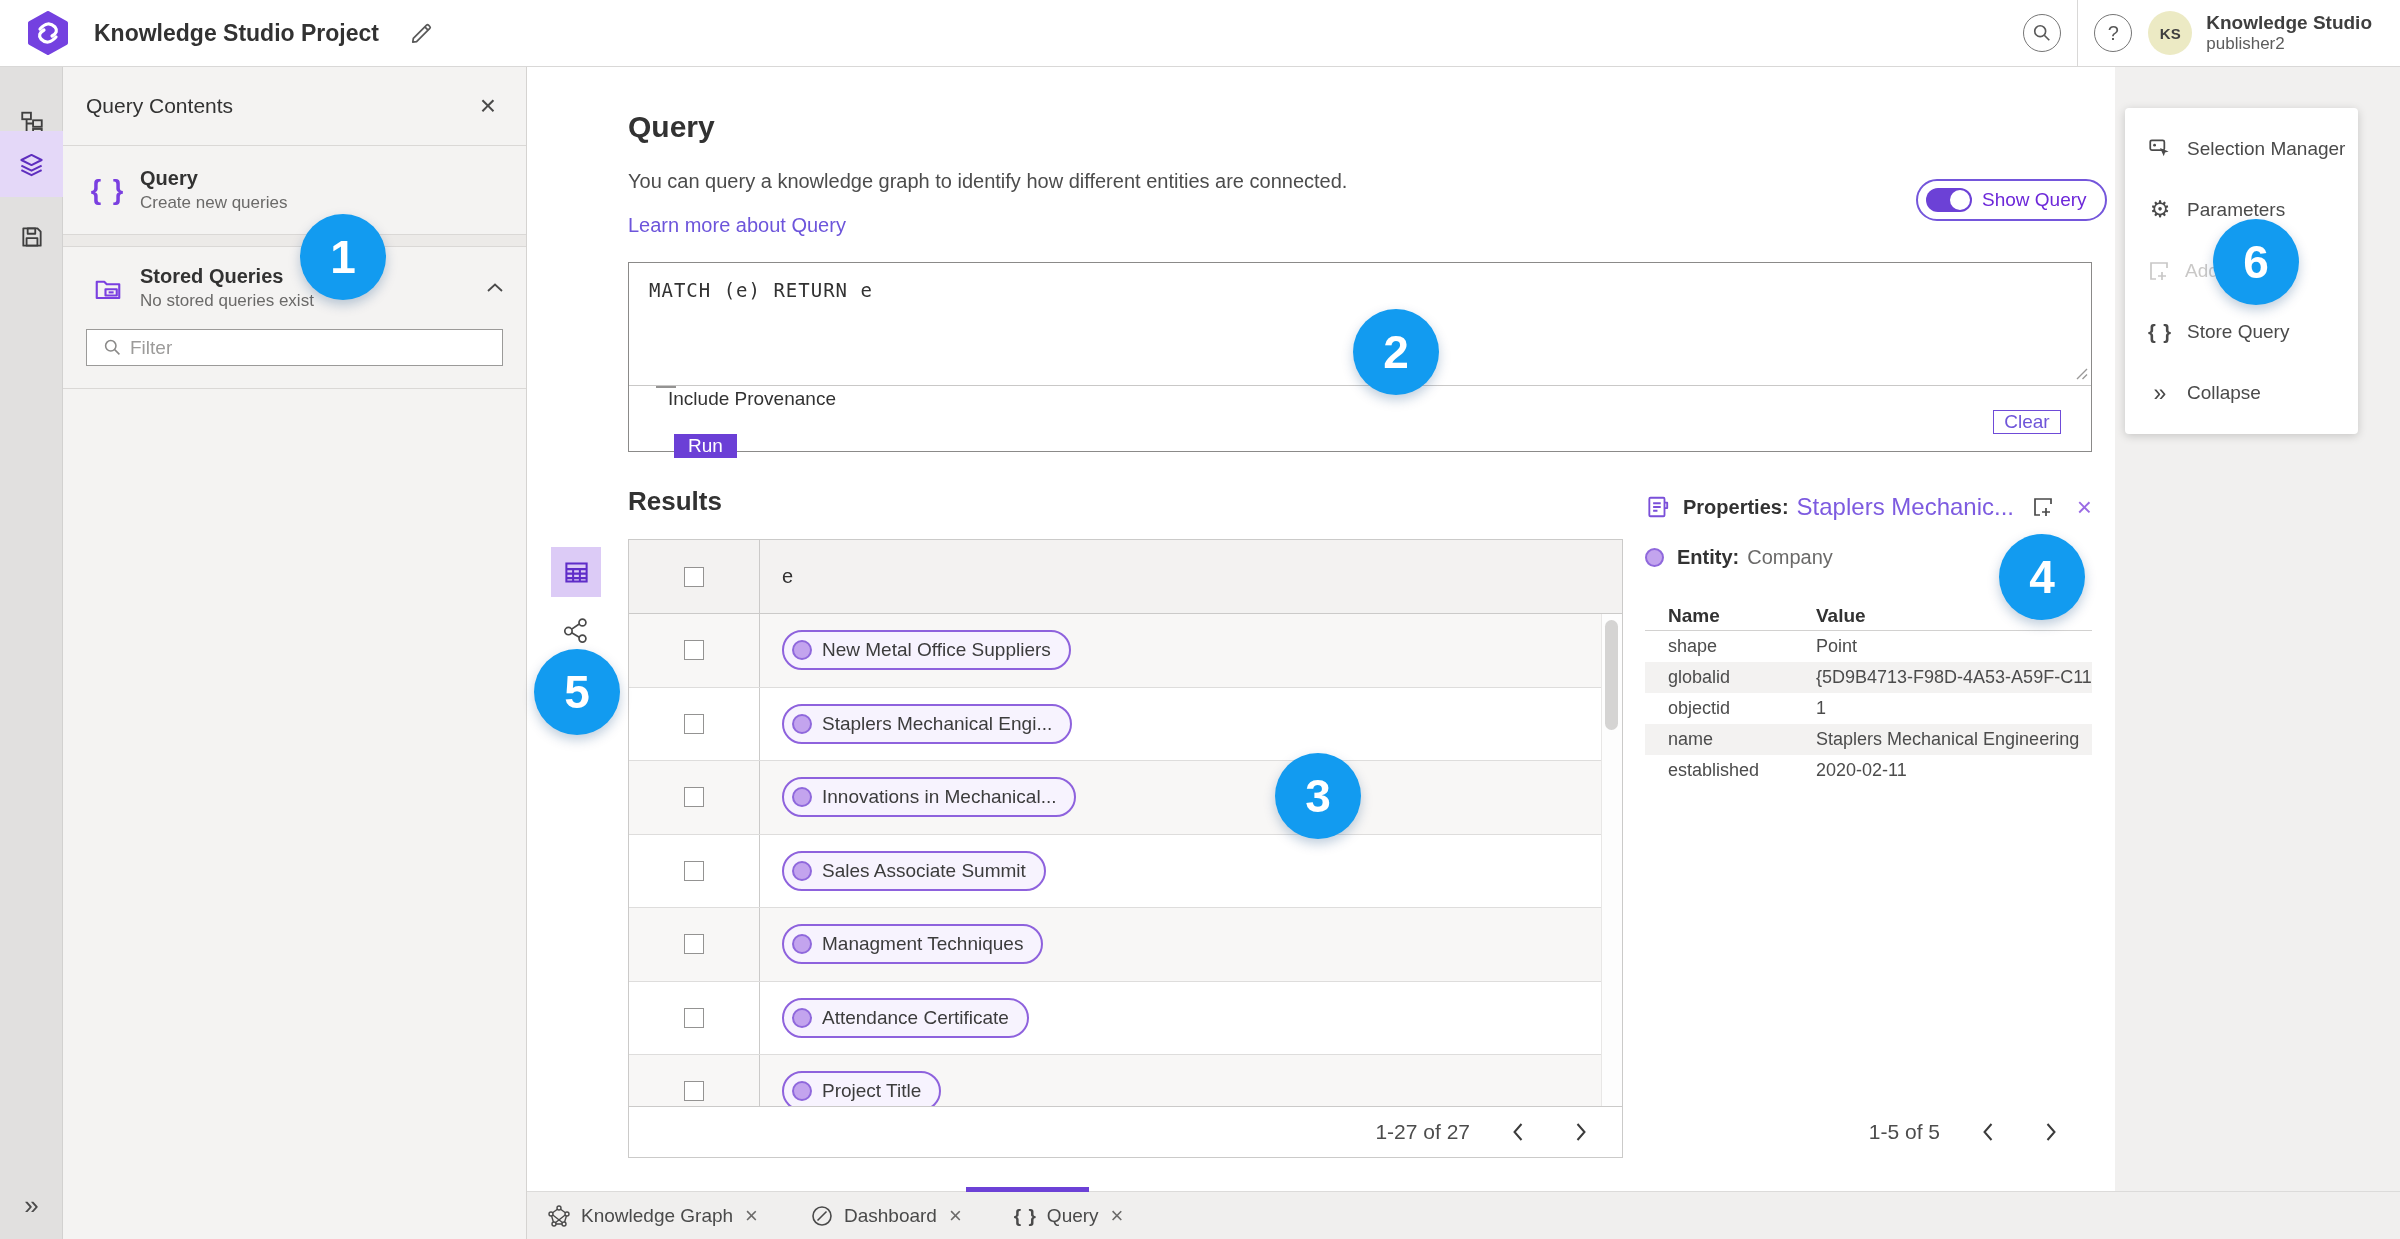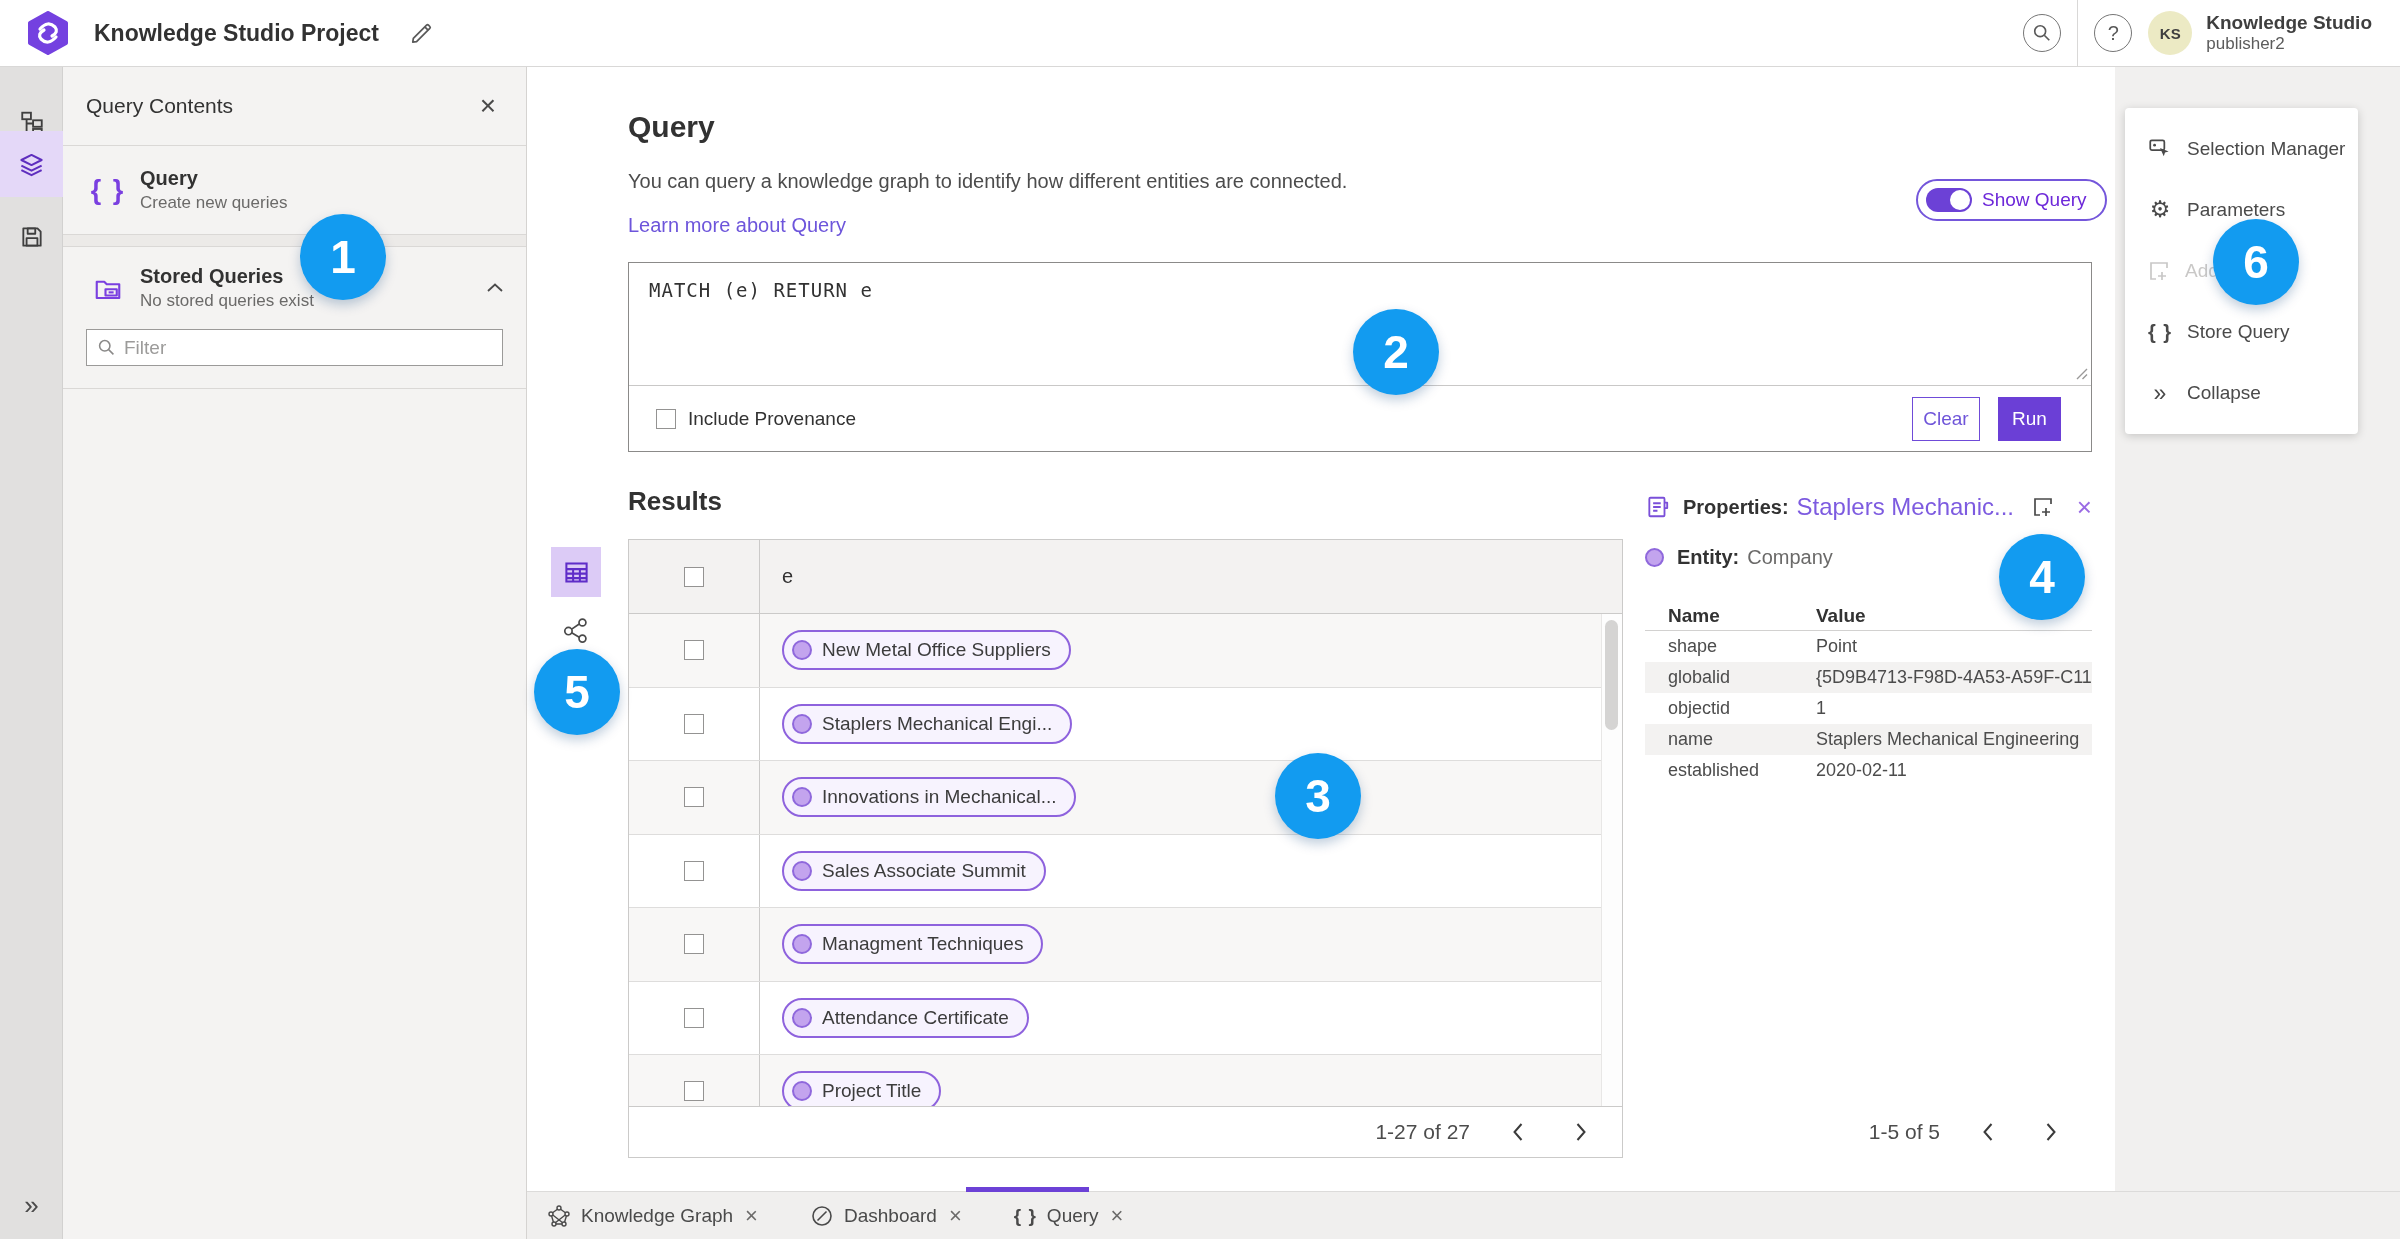--- a/index.html
+++ b/index.html
@@ -46,21 +46,21 @@
   .c-gap { height:12px; background:#ECEAE8; border-bottom:1px solid #dad8d6; }
   .c-item.stored-item { height:82px; border-bottom:none; }
   .c-icon { width:44px; display:flex; align-items:center; justify-content:center; flex:0 0 44px; }
   .braces-lg { font-size:27px; font-weight:700; color:#7A3FE0; letter-spacing:2px; }
   .c-text { margin-left:10px; }
   .c-title { font-size:20px; font-weight:700; color:#323232; }
   .c-sub { font-size:17px; color:#6b6a69; margin-top:3px; }
   .c-caret { margin-left:auto; }
   .filter-wrap { margin:0 23px 0 23px; }
   .filter-box { display:flex; align-items:center; height:37px; background:#fff;
-                border:1.5px solid #9b9a99; padding:0 10px; }
+                border:1.5px solid #9b9a99; padding:0 16px; }
   .filter-box input { border:none; outline:none; flex:1; font-size:19px; color:#323232;
                       font-family:"Liberation Sans", sans-serif; background:transparent; margin-left:8px; }
   .filter-box input::placeholder { color:#9c9b9a; }
   .contents-sep { margin-top:22px; border-bottom:1px solid #dad8d6; }
 
   
   .main-white { position:absolute; left:527px; top:67px; width:1588px; height:1124px; background:#fff; }
   .right-strip { position:absolute; left:2115px; top:67px; width:285px; height:1124px; background:#f1f0ef; }
 
   .q-title { position:absolute; left:628px; top:110px; font-size:30px; font-weight:700; color:#323232; }
@@ -73,21 +73,21 @@
   .toggle-track { width:46px; height:24px; border-radius:12px; background:#6C41D6; position:relative; }
   .toggle-knob { position:absolute; right:2px; top:2px; width:20px; height:20px; border-radius:50%; background:#fff; }
   .toggle-label { font-size:19px; color:#6d28d9; }
 
   .editor { position:absolute; left:628px; top:262px; width:1464px; height:190px;
             border:1px solid #8b8a89; background:#fff; }
   .editor-text { position:relative; height:123px; padding:16px 20px;
                  font-family:"DejaVu Sans Mono", monospace; font-size:19px; color:#323232;
                  letter-spacing:1px; border-bottom:1px solid #c9c8c7; }
   .resize-handle { position:absolute; right:3px; bottom:5px; }
-  .editor-footer { height:66px; display:flex; align-items:center; padding:0 30px 0 27px; }
+  .editor-footer { height:66px; display:flex; align-items:flex-start; padding:0 30px 0 27px;flex-direction:column; }
   .checkbox { width:20px; height:20px; border:1.5px solid #949392; background:#fff; display:inline-block; }
   .cb-label { font-size:19px; color:#323232; margin-left:12px; }
   .btn { height:44px; display:flex; align-items:center; justify-content:center; font-size:19px; cursor:pointer; }
   .btn-clear { width:68px; margin-left:auto; background:#fff; border:1.5px solid #6F4BD8; color:#6F55D9; }
   .btn-run   { width:63px; margin-left:18px; background:#6B3FD6; border:1.5px solid #6B3FD6; color:#fff; }
 
   .r-title { position:absolute; left:628px; top:486px; font-size:26px; font-weight:700; color:#323232; }
 
   .view-toolbar { position:absolute; left:551px; top:547px; width:50px; }
   .view-btn { width:50px; height:50px; display:flex; align-items:center; justify-content:center; cursor:pointer; }

